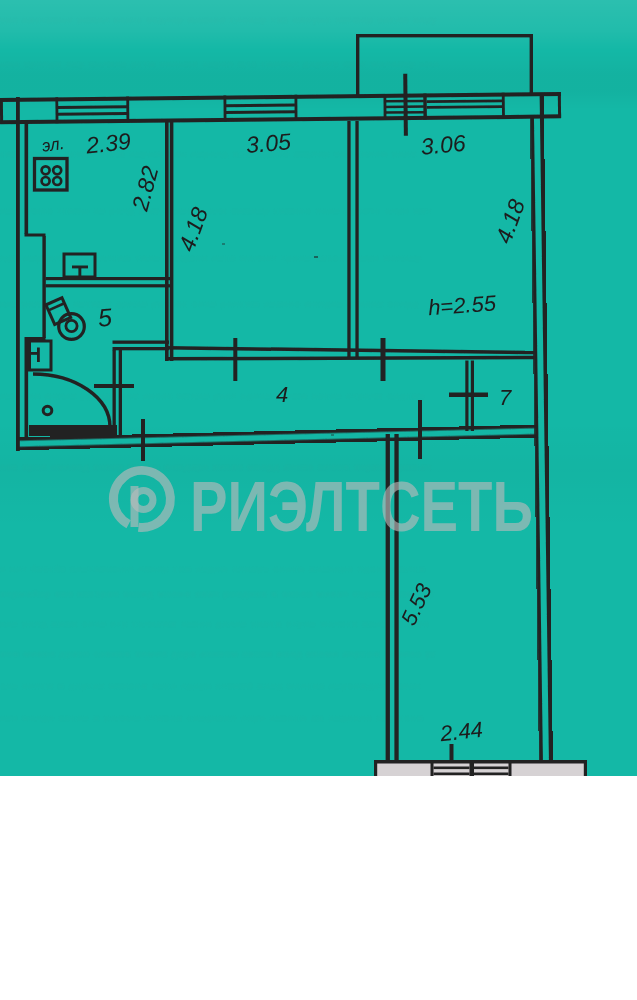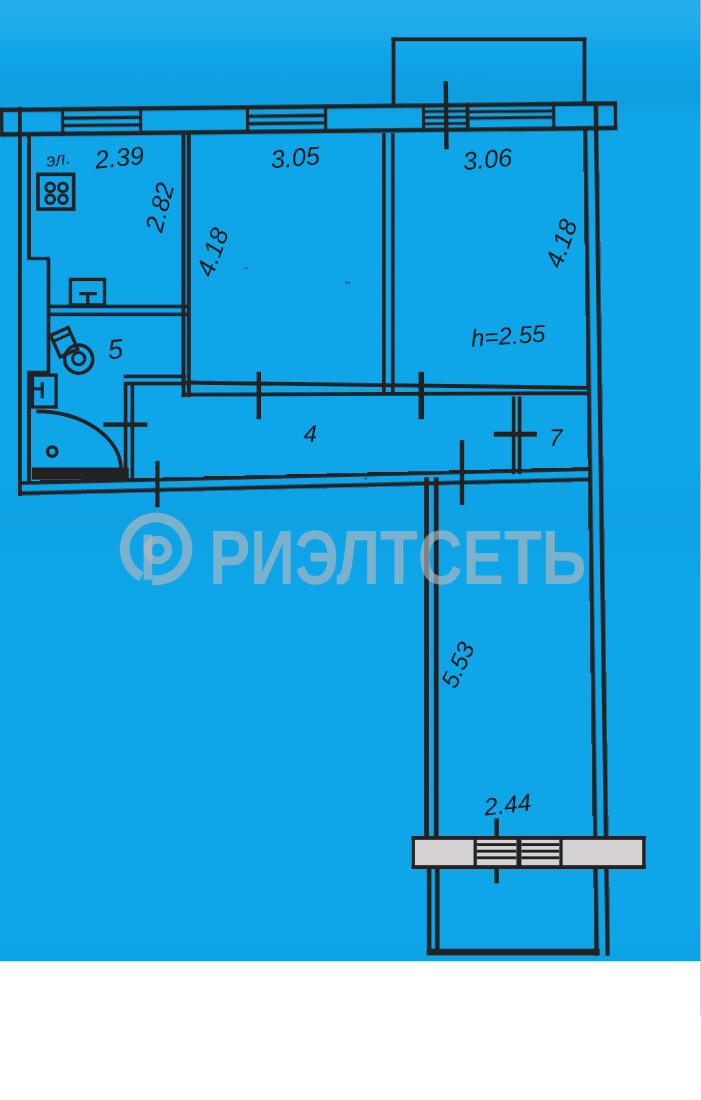--- a/index.html
+++ b/index.html
@@ -1,16 +1,16 @@
 <!DOCTYPE html>
 <html><head>
 <meta charset="utf-8">
 <style>
 html,body{margin:0;padding:0}
-#page{position:relative;width:637px;height:874px;background:#0ea5e9;overflow:hidden;font-family:"Liberation Sans",sans-serif}
+#page{position:relative;width:637px;height:776px;background:#14b8a6;overflow:hidden;font-family:"Liberation Sans",sans-serif}
 .ghost{position:absolute;left:0;width:637px;font-size:9.5px;color:#7d787b;opacity:.038;filter:blur(1px);white-space:nowrap;letter-spacing:1px}
 .g2{opacity:.06}
 #shade{position:absolute;left:0;top:0;width:637px;height:1000px;
 background:linear-gradient(180deg,
  rgba(255,255,255,.10) 0%, rgba(255,255,255,.06) 3%,
  rgba(0,0,0,0) 5%, rgba(0,0,0,.035) 7.5%, rgba(0,0,0,.035) 9%, rgba(0,0,0,0) 11%,
  rgba(0,0,0,0) 42%, rgba(0,0,0,.02) 47%, rgba(0,0,0,0) 53%,
  rgba(0,0,0,0) 84%, rgba(0,0,0,.03) 90%, rgba(0,0,0,.045) 100%)}
 svg{position:absolute;left:0;top:0}
 .ln{fill:#232122}

